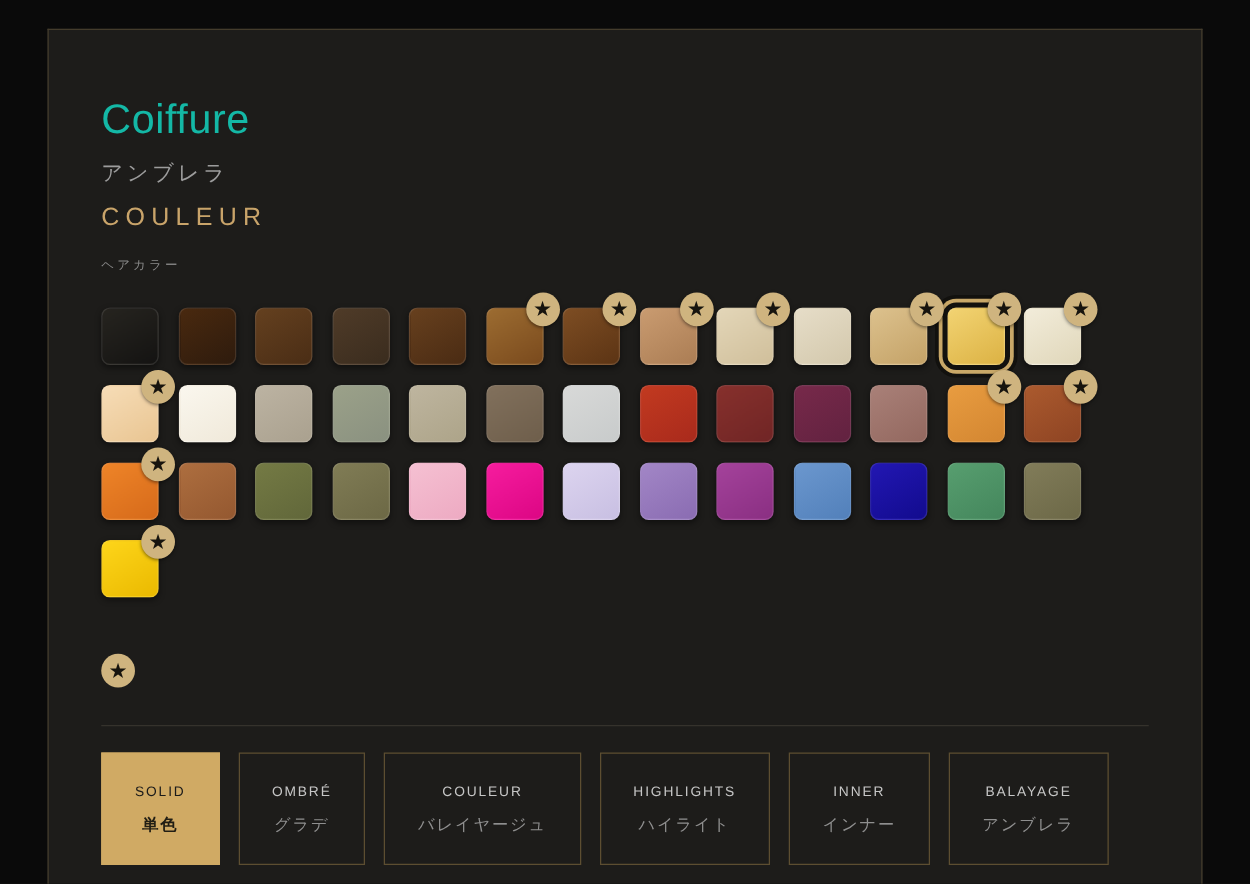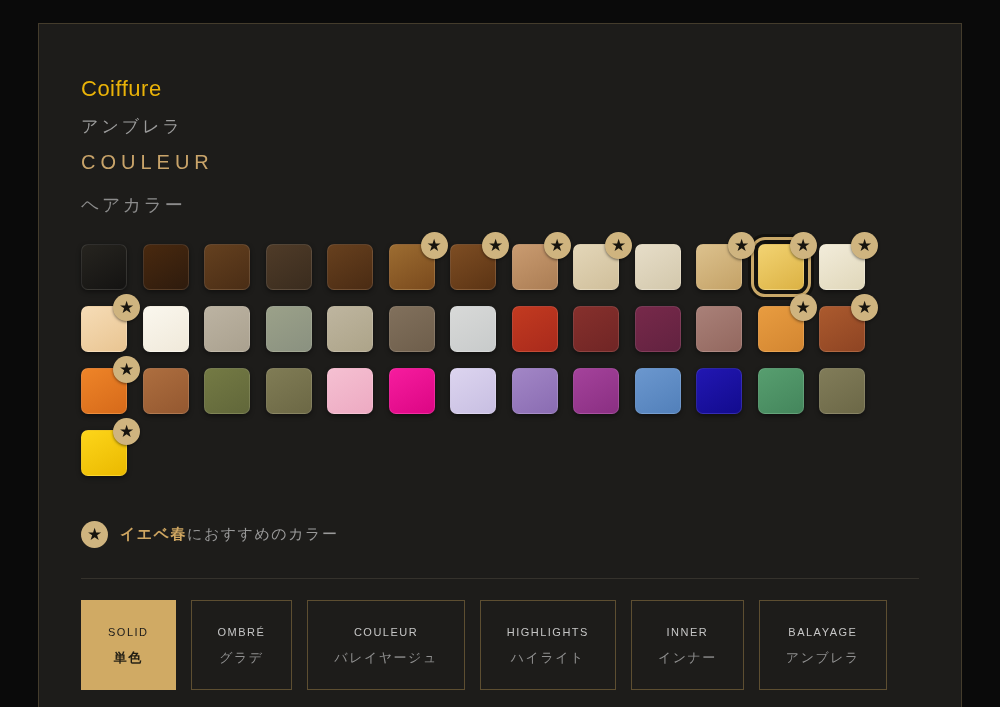--- a/index.html
+++ b/index.html
@@ -9,24 +9,24 @@
     font-family:"Liberation Sans","DejaVu Sans",sans-serif;
     position:relative;
   }
   .panel {
     position:absolute; left:38px; top:23px; width:924px; height:700px;
     background:#1d1c1a;
     border:1px solid #443c2c;
     border-bottom:none;
     padding:0 42px;
   }
-  .title-en { margin-top:52px; font-size:22px; color:#eab308; letter-spacing:0.5px; }
+  .title-en { margin-top:52px; font-size:33px; color:#14b8a6; letter-spacing:0.5px; }
   .title-ja { margin-top:13px; font-size:17px; color:#9c9c9c; letter-spacing:3px; }
   .subtitle-en { margin-top:13px; font-size:20px; color:#c9a46a; letter-spacing:5px; }
-  .subtitle-ja { margin-top:19px; font-size:18px; color:#8c8c8c; letter-spacing:2.5px; }
+  .subtitle-ja { margin-top:19px; font-size:10px; color:#8c8c8c; letter-spacing:2.5px; }
 
   .swatch-grid {
     margin-top:27px;
     display:grid;
     grid-template-columns:repeat(13,46px);
     column-gap:15.5px;
     row-gap:16px;
   }
   .cell { position:relative; width:46px; height:46px; }
   .swatch {
@@ -219,21 +219,20 @@
         <div class="swatch" style="background: linear-gradient(150deg, rgb(129, 124, 89), rgb(108, 104, 71));"></div>
       </div>
       <div class="cell">
         <div class="swatch" style="background: linear-gradient(150deg, rgb(253, 213, 26), rgb(234, 185, 0));"></div>
         <span class="star-badge">★</span>
       </div>
     </div>
 
   <div class="legend">
     <span class="legend-star">★</span>
-    <span class="legend-text"><span class="hl">イエベ春</span><span>におすすめのカラー</span></span>
   </div>
 
   <div class="divider"></div>
 
 
   <div class="tabs">
       <div class="tab active">
         <span class="tab-en">SOLID</span>
         <span class="tab-ja">単色</span>
       </div>

